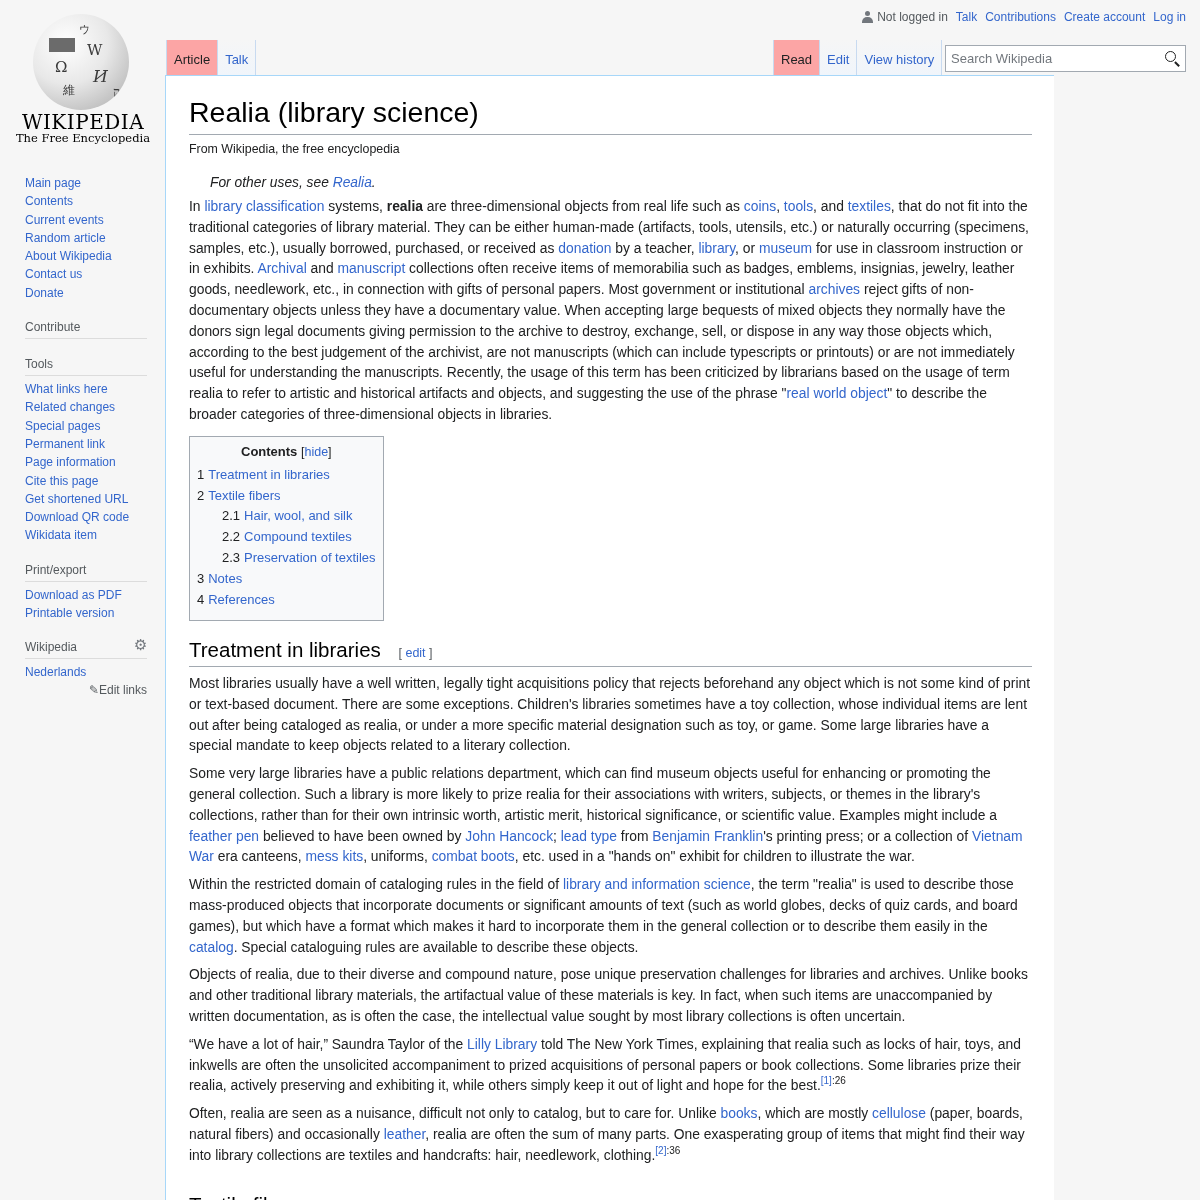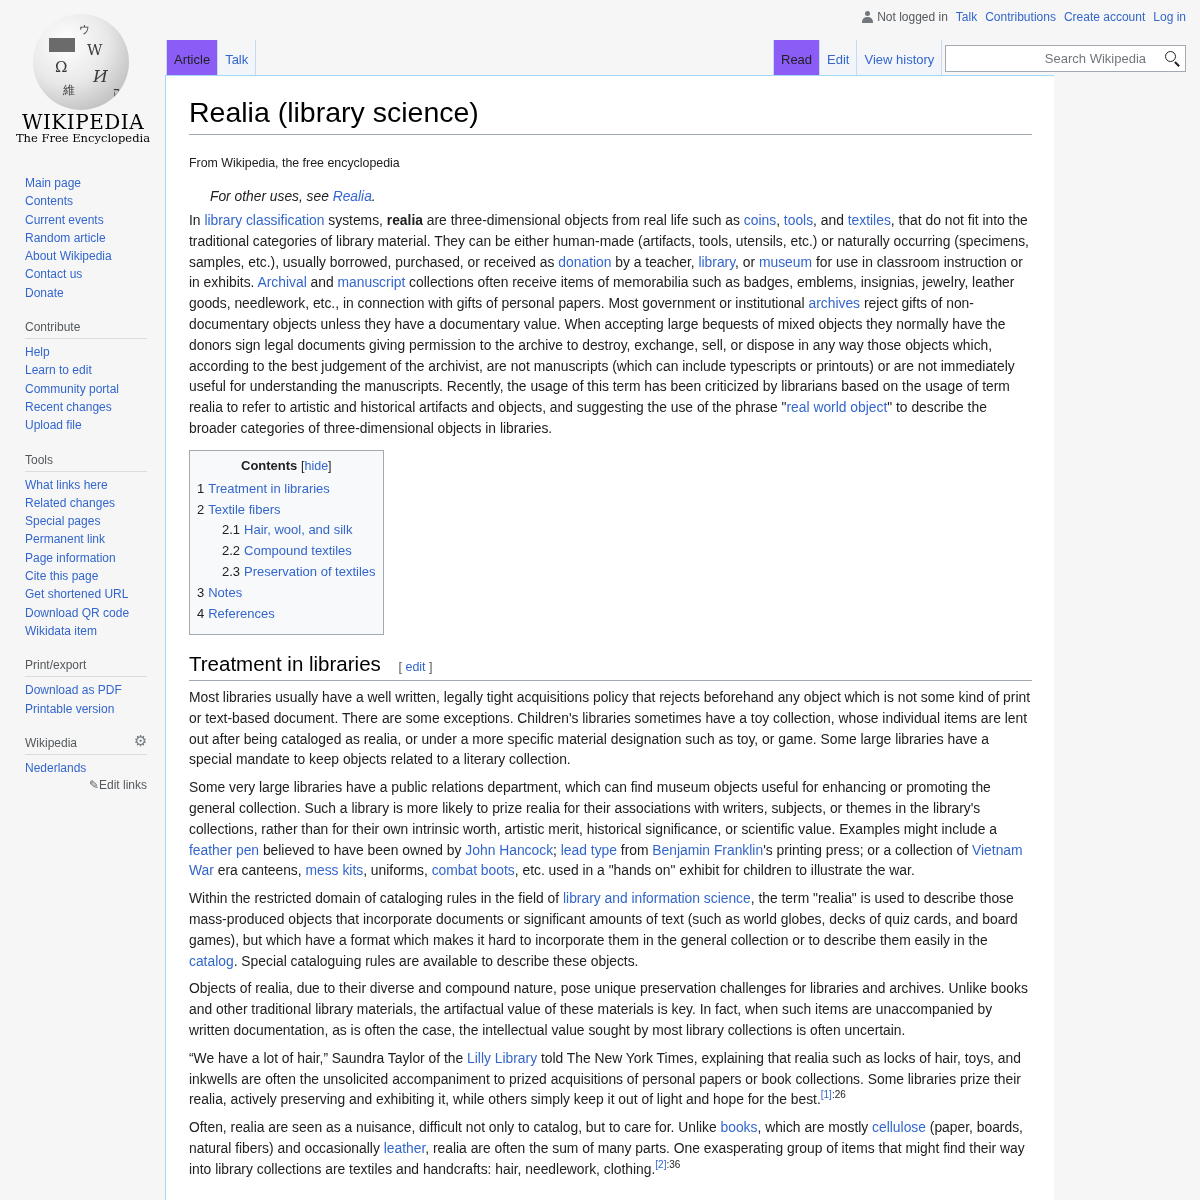--- a/index.html
+++ b/index.html
@@ -51,49 +51,49 @@
   .user-icon::after { content: ""; position: absolute; left: 0; top: 6px; width: 11px; height: 6px; border-radius: 5px 5px 0 0; background: #72777d; }
 
   
   .tabs-left { position: absolute; left: 166px; top: 40px; height: 35px; display: flex; }
   .tabs-right { position: absolute; left: 773px; top: 40px; height: 35px; display: flex; }
   .tab {
     height: 35px; font-size: 13px; padding: 0 7px; display: flex; align-items: flex-end; padding-bottom: 8px;
     background: linear-gradient(to bottom, rgba(167,215,249,0) 0, #f0f5fb 100%);
     border-right: 1px solid #c8daf0;
   }
-  .tab.selected { background: #8b5cf6; color: #202122; text-align: center; }
+  .tab.selected { background: #fca5a5; color: #202122; text-align: center; }
   .tab.first { border-left: 1px solid #c8daf0; }
   .tab .link { color: #3366cc; }
 
   
   .search {
     position: absolute; left: 945px; top: 45px; width: 241px; height: 27px;
     border: 1px solid #a2a9b1; background: #fff; display: flex; align-items: center;
   }
   .search input {
     border: none; outline: none; flex: 1; height: 25px; padding-left: 5px;
-    font-family: "Liberation Sans", sans-serif; font-size: 13px; color: #202122; background: transparent; text-align: right;
+    font-family: "Liberation Sans", sans-serif; font-size: 13px; color: #202122; background: transparent;
   }
   .search input::placeholder { color: #72777d; }
   .search-btn { width: 26px; height: 25px; position: relative; }
   .search-btn::before { content: ""; position: absolute; left: 6px; top: 5px; width: 9px; height: 9px; border: 1.6px solid #202122; border-radius: 50%; }
   .search-btn::after { content: ""; position: absolute; left: 16px; top: 15px; width: 6px; height: 1.8px; background: #202122; transform: rotate(45deg); transform-origin: left center; }
 
   
   .content {
     position: absolute; left: 165px; top: 75px; width: 889px; height: 1125px;
     background: #fff; border: 1px solid #a7d7f9; border-right: none; border-bottom: none;
     padding: 18px 22px 0 23px; overflow: hidden;
   }
   h1.title {
     font-family: "Liberation Sans", sans-serif; font-weight: normal; font-size: 28.5px; color: #000;
     border-bottom: 1px solid #a2a9b1; padding-bottom: 3px; line-height: 1.3;
   }
-  .tagline { font-size: 12.4px; color: #202122; margin-top: 21px; }
+  .tagline { font-size: 12.4px; color: #202122; margin-top: 7px; }
   .hatnote { font-size: 13.8px; font-style: italic; padding-left: 21px; margin-top: 19px; margin-bottom: 6px; color: #202122; }
   p { font-size: 13.85px; line-height: 20.8px; margin-bottom: 7px; color: #202122; }
   sup { font-size: 10px; line-height: 0; vertical-align: super; }
 
   
   .toc {
     border: 1px solid #a2a9b1; background: #f8f9fa; display: inline-block;
     padding: 7px 7px 10px 7px; margin-top: 4px; margin-bottom: 14px; font-size: 13px;
   }
   .toc-title { text-align: center; margin-bottom: 6px; }
@@ -173,27 +173,20 @@
       <li><a>Contents</a></li>
       <li><a>Current events</a></li>
       <li><a>Random article</a></li>
       <li><a>About Wikipedia</a></li>
       <li><a>Contact us</a></li>
       <li><a>Donate</a></li>
     </ul>
   </div>
   <div class="portal">
     <h3>Contribute</h3>
-    <ul>
-      <li><a>Help</a></li>
-      <li><a>Learn to edit</a></li>
-      <li><a>Community portal</a></li>
-      <li><a>Recent changes</a></li>
-      <li><a>Upload file</a></li>
-    </ul>
   </div>
   <div class="portal">
     <h3>Tools</h3>
     <ul>
       <li><a>What links here</a></li>
       <li><a>Related changes</a></li>
       <li><a>Special pages</a></li>
       <li><a>Permanent link</a></li>
       <li><a>Page information</a></li>
       <li><a>Cite this page</a></li>

